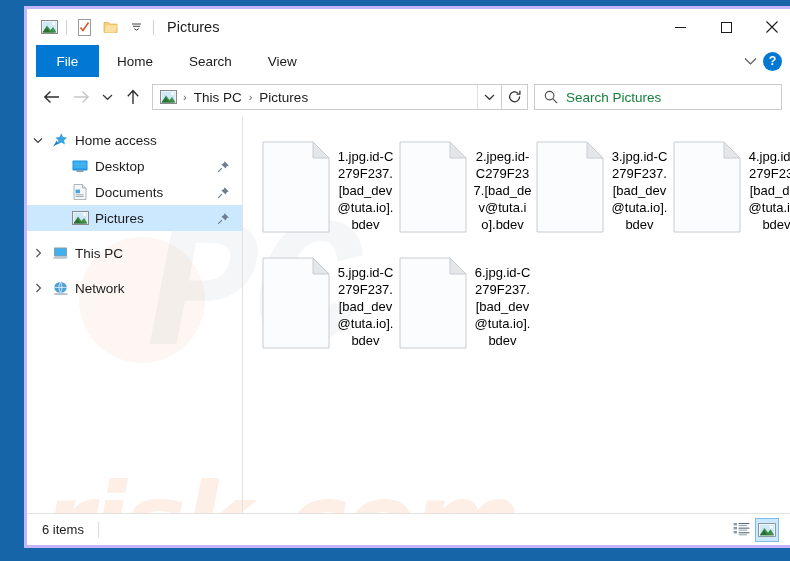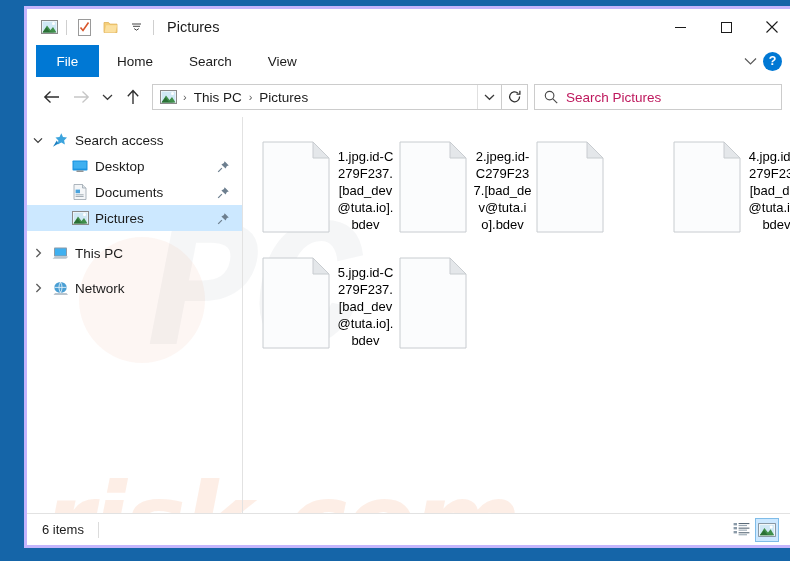--- a/index.html
+++ b/index.html
@@ -127,21 +127,21 @@
     width: 26px; height: 26px;
     border: 1px solid #cccccc; border-left: none;
     display: flex; align-items: center; justify-content: center;
     background: #fff; color: #3a3a3a;
   }
   .search-box {
     width: 248px; height: 26px; margin-left: 6px;
     border: 1px solid #cccccc; background: #ffffff;
     display: flex; align-items: center; gap: 8px; padding-left: 9px;
   }
-  .search-ph { font-size: 13.5px; color: #be185d; }
+  .search-ph { font-size: 13.5px; color: #15803d; }
 
   
   #body { flex: 1; display: flex; position: relative; min-height: 0; z-index: 2; }
 
   #sidebar {
     width: 216px; min-width: 216px;
     background: transparent;
     border-right: 1px solid #e2e2e2;
     padding-top: 10px;
     position: relative; z-index: 2;
@@ -356,21 +356,21 @@
           <svg width="10" height="7" viewBox="0 0 10 7">
               <path d="M1 1.4 L5 5.4 L9 1.4" fill="none" stroke="#3a3a3a" stroke-width="1.3"></path>
             </svg>
         </span>
         <span class="nav-icon">
           <svg width="16" height="16" viewBox="0 0 16 16">
             <path d="M9.3 1.2 L11 5 L15 5.6 L12.1 8.4 L12.9 12.4 L9.3 10.5 L5.7 12.4 L6.4 8.4 L3.5 5.6 L7.5 5 Z" fill="#3ca4dd"></path>
             <path d="M4.8 8.6 L1 14.8 L6.4 11.6 Z" fill="#1a7fc1"></path>
           </svg>
         </span>
-        <span class="nav-label">Search access</span>
+        <span class="nav-label">Home access</span>
       </div>
 
       <div class="nav-item indent-1">
         <span class="chev"></span>
         <span class="nav-icon">
           <svg width="16" height="14" viewBox="0 0 16 14">
             <rect x="0.5" y="1.5" width="15" height="10" rx="0.8" fill="#1a93e0"></rect>
             <rect x="1.6" y="2.6" width="12.8" height="7" fill="#3fb0f0"></rect>
             <rect x="4.5" y="11.5" width="7" height="1.4" fill="#8a8a8a"></rect>
           </svg>
@@ -480,20 +480,21 @@
           <div class="file-name">2.jpeg.id-C279F237.[bad_dev@tuta.io].bdev</div>
         </div>
 
         <div class="file-item">
           <div class="doc-ico">
             <svg width="76" height="96" viewBox="0 0 76 96">
               <path d="M4 3 H54 L70 19 V93 H4 Z" fill="#fbfcfd" stroke="#c8ccd0" stroke-width="1"></path>
               <path d="M54 3 L70 19 H54 Z" fill="#e4e7ea" stroke="#c8ccd0" stroke-width="1"></path>
             </svg>
           </div>
+          <div class="file-name">3.jpg.id-C279F237.[bad_dev@tuta.io].bdev</div>
         </div>
 
         <div class="file-item">
           <div class="doc-ico">
             <svg width="76" height="96" viewBox="0 0 76 96">
               <path d="M4 3 H54 L70 19 V93 H4 Z" fill="#fbfcfd" stroke="#c8ccd0" stroke-width="1"></path>
               <path d="M54 3 L70 19 H54 Z" fill="#e4e7ea" stroke="#c8ccd0" stroke-width="1"></path>
             </svg>
           </div>
           <div class="file-name">4.jpg.id-C279F237.[bad_dev@tuta.io].bdev</div>
@@ -509,20 +510,21 @@
           <div class="file-name">5.jpg.id-C279F237.[bad_dev@tuta.io].bdev</div>
         </div>
 
         <div class="file-item">
           <div class="doc-ico">
             <svg width="76" height="96" viewBox="0 0 76 96">
               <path d="M4 3 H54 L70 19 V93 H4 Z" fill="#fbfcfd" stroke="#c8ccd0" stroke-width="1"></path>
               <path d="M54 3 L70 19 H54 Z" fill="#e4e7ea" stroke="#c8ccd0" stroke-width="1"></path>
             </svg>
           </div>
+          <div class="file-name">6.jpg.id-C279F237.[bad_dev@tuta.io].bdev</div>
         </div>
 
       </div>
     </div>
   </div>
 
   <div id="statusbar">
     <div class="status-text">6 items</div>
     <div class="view-btns">
       <div class="view-btn">

